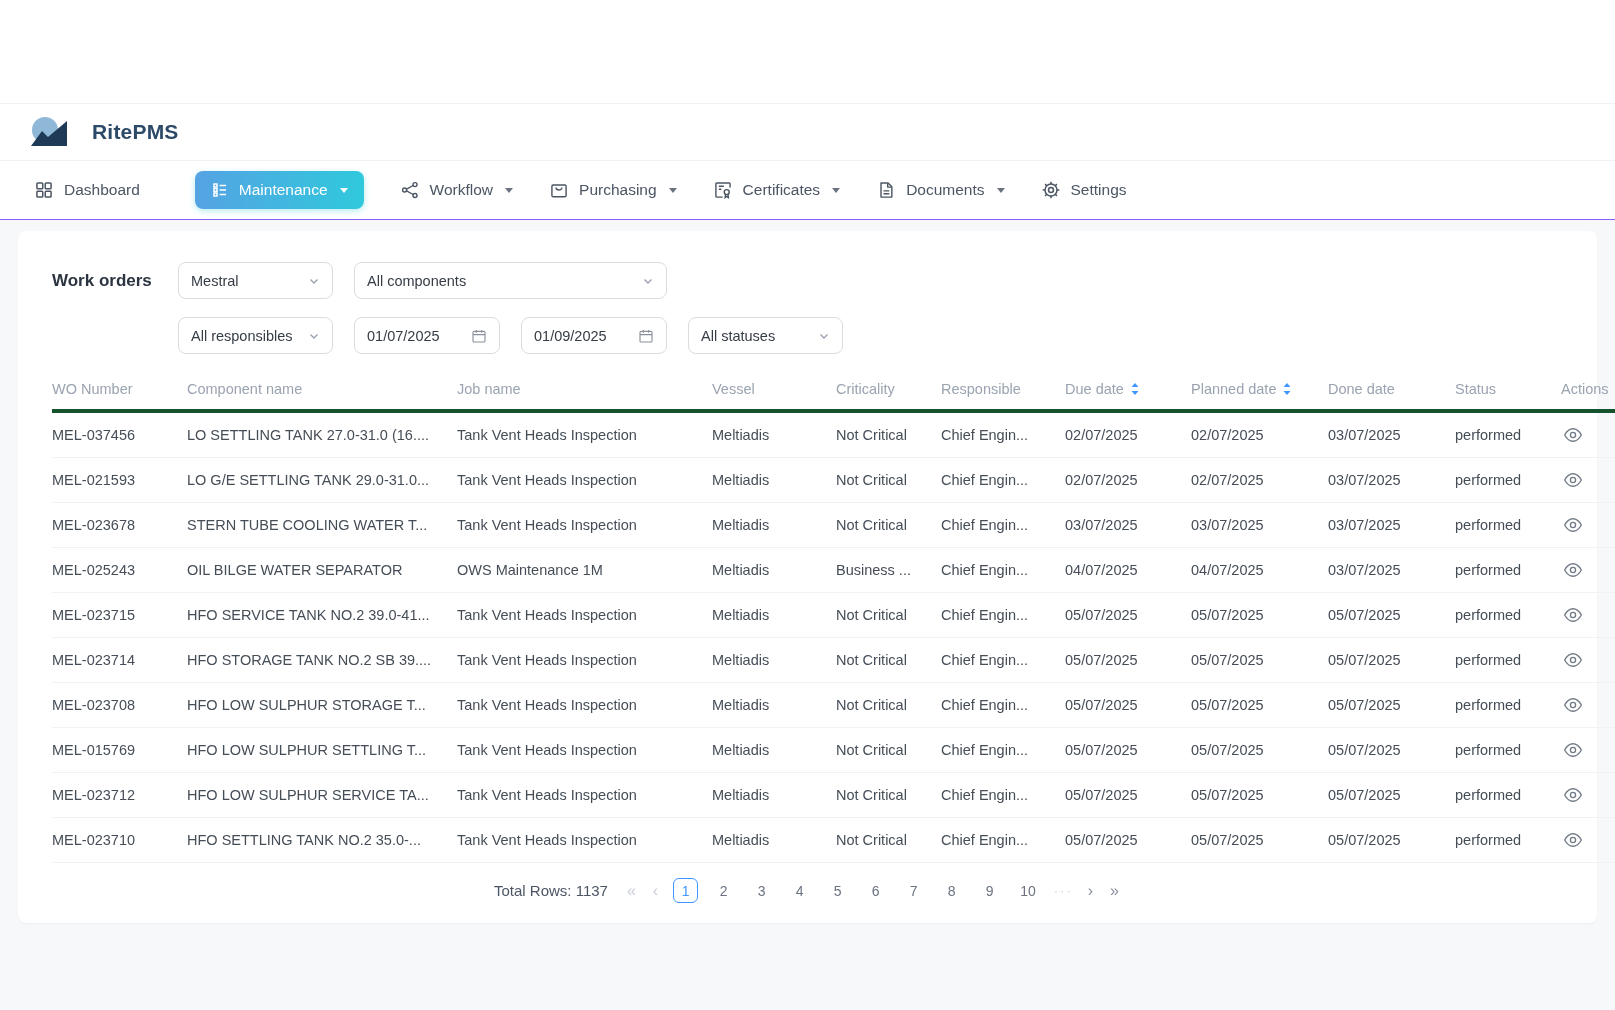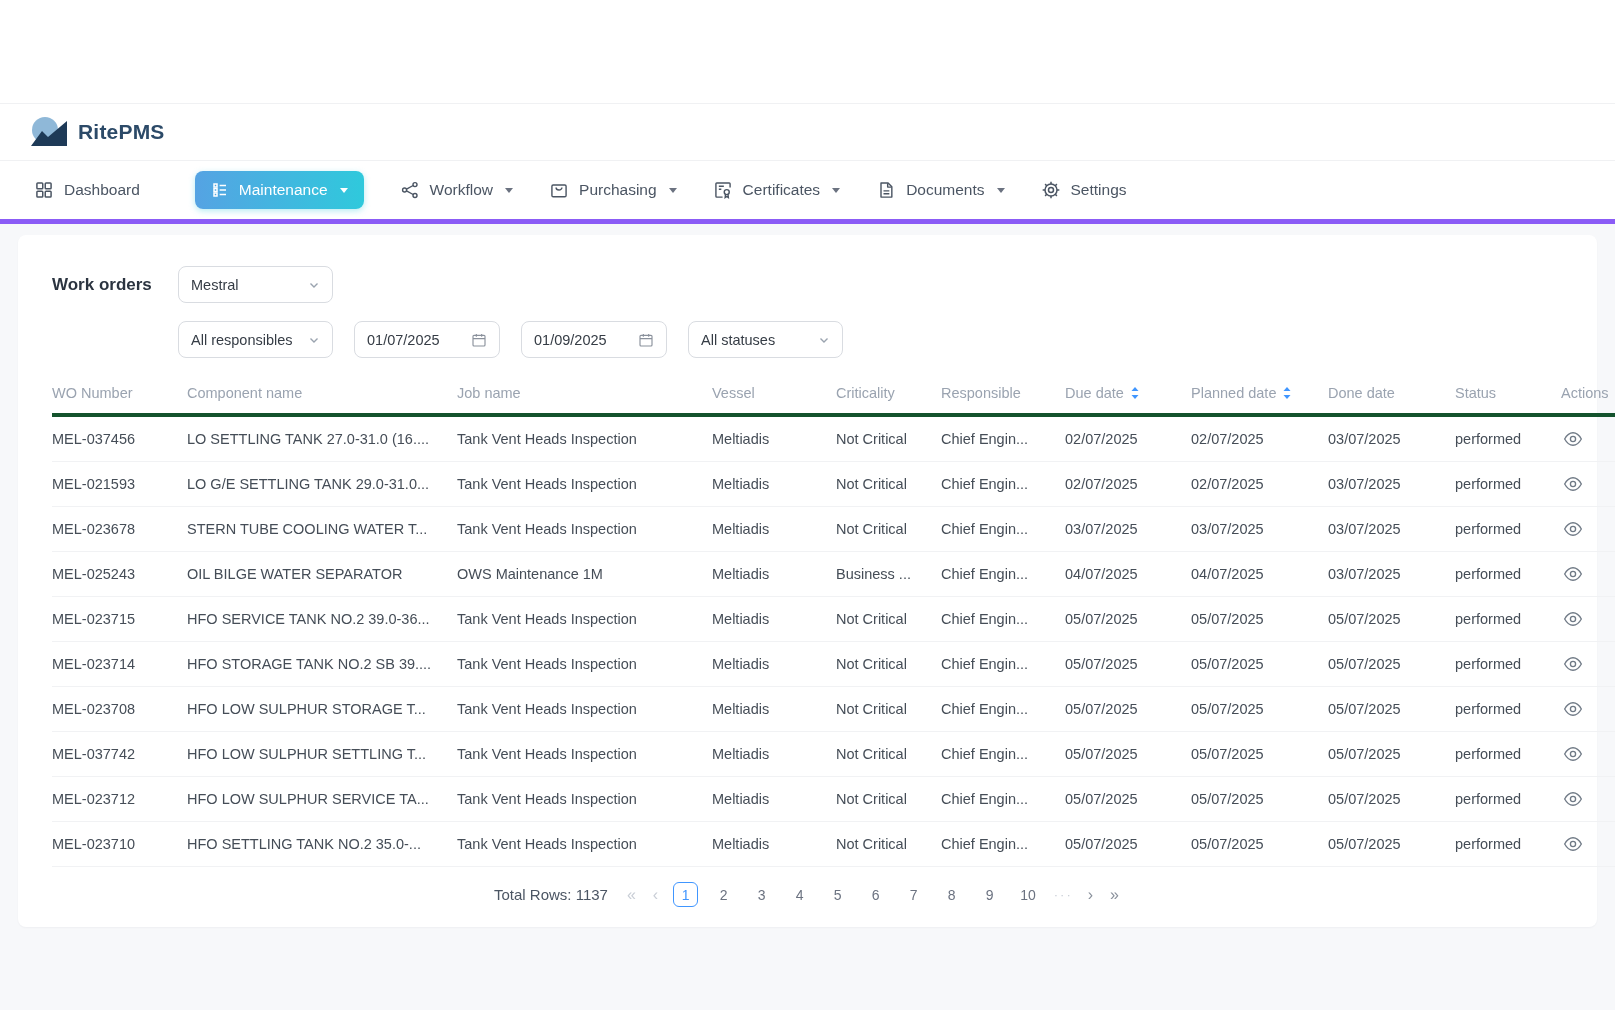--- a/index.html
+++ b/index.html
@@ -5,24 +5,24 @@
   html,body{margin:0;padding:0;}
   body{
     width:1615px;height:1010px;overflow:hidden;background:#ffffff;
     font-family:"Liberation Sans", sans-serif;color:#454d57;
     -webkit-font-smoothing:antialiased;
   }
   
   .top-spacer{height:103px;background:#fff;border-bottom:1px solid #f0f1f3;}
   
   .brand-header{height:56px;display:flex;align-items:center;padding-left:30px;background:#fff;border-bottom:1px solid #f0f1f3;}
-  .brand-logo{display:flex;align-items:center;gap:10px;}
+  .brand-logo{display:flex;align-items:center;gap:24px;}
   .brand-name{font-size:21px;font-weight:700;color:#2c4a68;letter-spacing:.2px;}
   
-  .main-nav{height:58px;display:flex;align-items:center;gap:36px;padding-left:34px;background:#fff;border-bottom:5px solid #8b5cf6;}
+  .main-nav{height:58px;display:flex;align-items:center;gap:36px;padding-left:34px;background:#fff;border-bottom:1px solid #8b5cf6;}
   .nav-item{display:flex;align-items:center;gap:10px;font-size:15.5px;color:#4b5563;cursor:pointer;}
   .nav-item svg{flex:0 0 auto;}
   .caret{width:0;height:0;border-left:4.5px solid transparent;border-right:4.5px solid transparent;border-top:5.5px solid #6b7280;margin-left:2px;}
   .nav-item--active{
     background:linear-gradient(90deg,#55a3e3 0%,#2fc9dc 100%);
     color:#fff;border-radius:8px;padding:10px 16px;font-weight:500;
     box-shadow:0 2px 6px rgba(47,201,220,.35);
     margin-left:19px;
   }
   .nav-item--active .caret{border-top-color:#fff;}
@@ -165,20 +165,26 @@
     <div class="filters-section">
       <div class="page-title">Work orders</div>
       <div class="filter-grid">
         <div class="filter-row">
           <div class="select w-155">
             <span>Mestral</span>
             <svg width="12" height="12" viewBox="0 0 12 12" fill="none" stroke="#9aa3af" stroke-width="1.4">
                 <path d="M2.5 4.5 L6 8 L9.5 4.5"></path>
               </svg>
           </div>
+          <div class="select w-313">
+            <span>All components</span>
+            <svg width="12" height="12" viewBox="0 0 12 12" fill="none" stroke="#9aa3af" stroke-width="1.4">
+                <path d="M2.5 4.5 L6 8 L9.5 4.5"></path>
+              </svg>
+          </div>
         </div>
         <div class="filter-row">
           <div class="select w-155">
             <span>All responsibles</span>
             <svg width="12" height="12" viewBox="0 0 12 12" fill="none" stroke="#9aa3af" stroke-width="1.4">
                 <path d="M2.5 4.5 L6 8 L9.5 4.5"></path>
               </svg>
           </div>
           <div class="date-field w-146">
             <span>01/07/2025</span>
@@ -318,21 +324,21 @@
             <td>performed</td>
             <td><button class="eye-btn">
                 <svg width="20" height="20" viewBox="0 0 24 24" fill="none" stroke="#707a86" stroke-width="1.6">
                   <path d="M2 12 C5 6.5 9 4.5 12 4.5 C15 4.5 19 6.5 22 12 C19 17.5 15 19.5 12 19.5 C9 19.5 5 17.5 2 12 Z"></path>
                   <circle cx="12" cy="12" r="3.1"></circle>
                 </svg>
               </button></td>
           </tr>
           <tr>
             <td>MEL-023715</td>
-            <td>HFO SERVICE TANK NO.2 39.0-36...</td>
+            <td>HFO SERVICE TANK NO.2 39.0-41...</td>
             <td>Tank Vent Heads Inspection</td>
             <td>Meltiadis</td>
             <td>Not Critical</td>
             <td>Chief Engin...</td>
             <td>05/07/2025</td>
             <td>05/07/2025</td>
             <td>05/07/2025</td>
             <td>performed</td>
             <td><button class="eye-btn">
                 <svg width="20" height="20" viewBox="0 0 24 24" fill="none" stroke="#707a86" stroke-width="1.6">
@@ -371,21 +377,21 @@
             <td>05/07/2025</td>
             <td>performed</td>
             <td><button class="eye-btn">
                 <svg width="20" height="20" viewBox="0 0 24 24" fill="none" stroke="#707a86" stroke-width="1.6">
                   <path d="M2 12 C5 6.5 9 4.5 12 4.5 C15 4.5 19 6.5 22 12 C19 17.5 15 19.5 12 19.5 C9 19.5 5 17.5 2 12 Z"></path>
                   <circle cx="12" cy="12" r="3.1"></circle>
                 </svg>
               </button></td>
           </tr>
           <tr>
-            <td>MEL-037742</td>
+            <td>MEL-015769</td>
             <td>HFO LOW SULPHUR SETTLING T...</td>
             <td>Tank Vent Heads Inspection</td>
             <td>Meltiadis</td>
             <td>Not Critical</td>
             <td>Chief Engin...</td>
             <td>05/07/2025</td>
             <td>05/07/2025</td>
             <td>05/07/2025</td>
             <td>performed</td>
             <td><button class="eye-btn">

